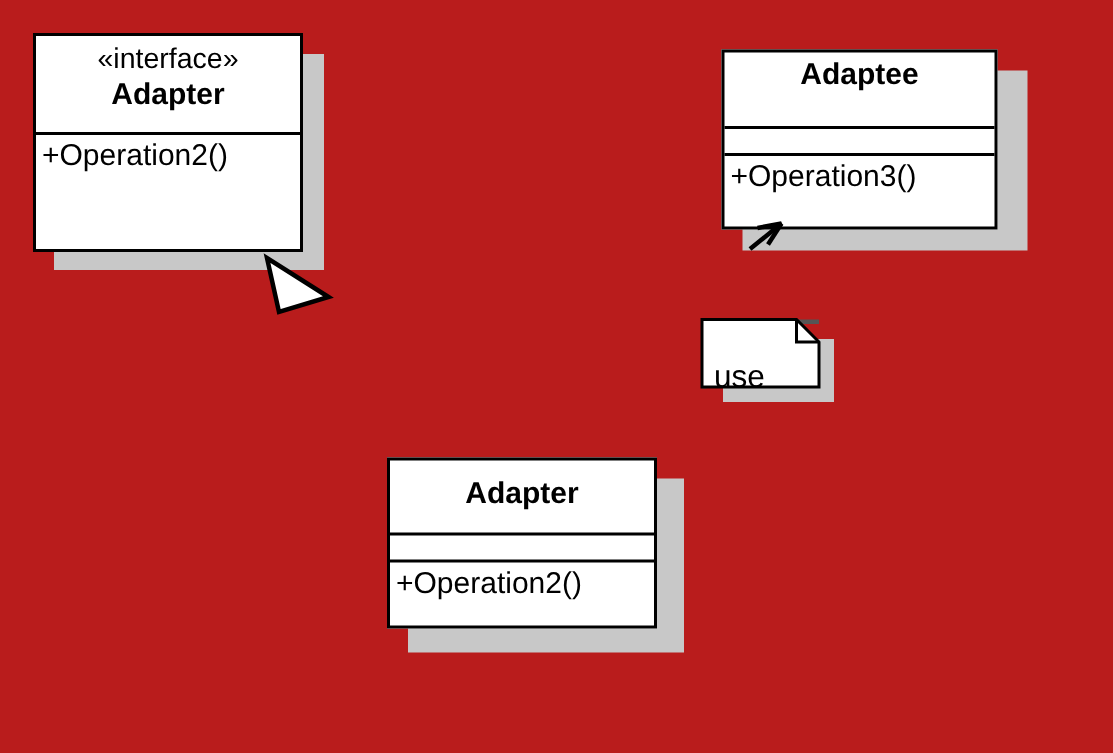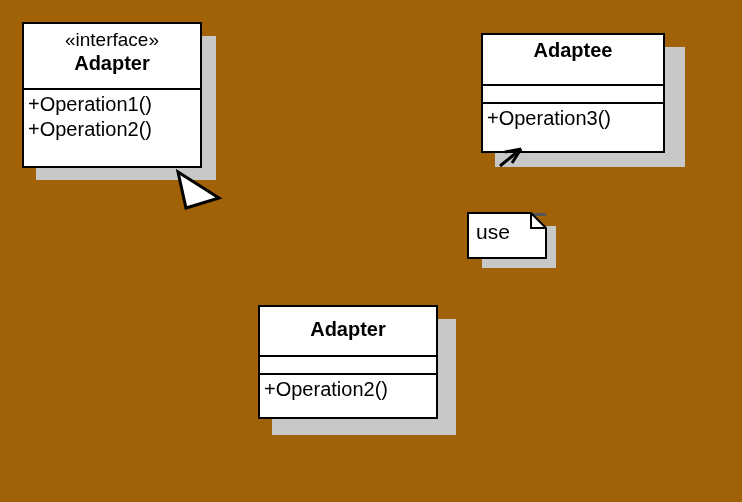--- a/index.html
+++ b/index.html
@@ -5,21 +5,21 @@
 <style>
   html, body {
     margin: 0;
     padding: 0;
     background: #000000;
   }
   #canvas {
     position: relative;
     width: 742px;
     height: 502px;
-    background: #a16207;
+    background: #b91c1c;
     overflow: hidden;
     font-family: "Liberation Sans", sans-serif;
   }
 
   
   .uml-box {
     position: absolute;
     box-sizing: border-box;
     background: #ffffff;
     border: 2px solid #000000;
@@ -123,21 +123,20 @@
 <div id="canvas">
 
   <div class="uml-shadow" style="left:36px; top:36px; width:180px; height:144px;"></div>
   <div class="uml-shadow-outline" style="left:22px; top:22px; width:180px; height:146px;"></div>
   <div class="uml-box" style="left:22px; top:22px; width:180px; height:146px;">
     <div class="compartment c-title" style="height:64px;">
       <div class="stereotype">«interface»</div>
       <div class="classname">Adapter</div>
     </div>
     <div class="compartment c-ops divider">
-      <div class="op">+Operation1()</div>
       <div class="op">+Operation2()</div>
     </div>
   </div>
 
   <div class="uml-shadow" style="left:495px; top:47px; width:190px; height:120px;"></div>
   <div class="uml-shadow-outline" style="left:481px; top:33px; width:184px; height:120px;"></div>
   <div class="uml-box" style="left:481px; top:33px; width:184px; height:120px;">
     <div class="compartment c-title" style="height:49px; padding-top:3px;">
       <div class="classname">Adaptee</div>
     </div>
@@ -159,21 +158,21 @@
     </div>
   </div>
 
   <div class="note-wrap" style="left:0; top:0; width:742px; height:502px;">
     <div class="note-shadow" style="left:482px; top:226px; width:74px; height:42px;"></div>
     <div class="note-outline" style="left:468px; top:213px; width:78px; height:46px;"></div>
     <svg width="742" height="502" style="position:absolute; left:0; top:0; z-index:3;">
       <polygon points="468,213 531,213 546,228 546,258 468,258" fill="#ffffff" stroke="#000000" stroke-width="2"></polygon>
       <polyline points="531,213 531,228 546,228" fill="none" stroke="#000000" stroke-width="2"></polyline>
     </svg>
-    <div class="note-text" style="left:476px; top:220px; z-index:4;text-align:center;">use</div>
+    <div class="note-text" style="left:476px; top:240px; z-index:4;text-align:center;">use</div>
   </div>
 
   <svg class="overlay">
 
     <polygon points="219,198 178,172 186,208" fill="#ffffff" stroke="#000000" stroke-width="3" stroke-linejoin="miter"></polygon>
 
     <polyline points="500,166 521,149 505,152" fill="none" stroke="#000000" stroke-width="3" stroke-linejoin="miter" stroke-linecap="butt"></polyline>
     <polyline points="521,149 512,163" fill="none" stroke="#000000" stroke-width="3"></polyline>
   </svg>
 

